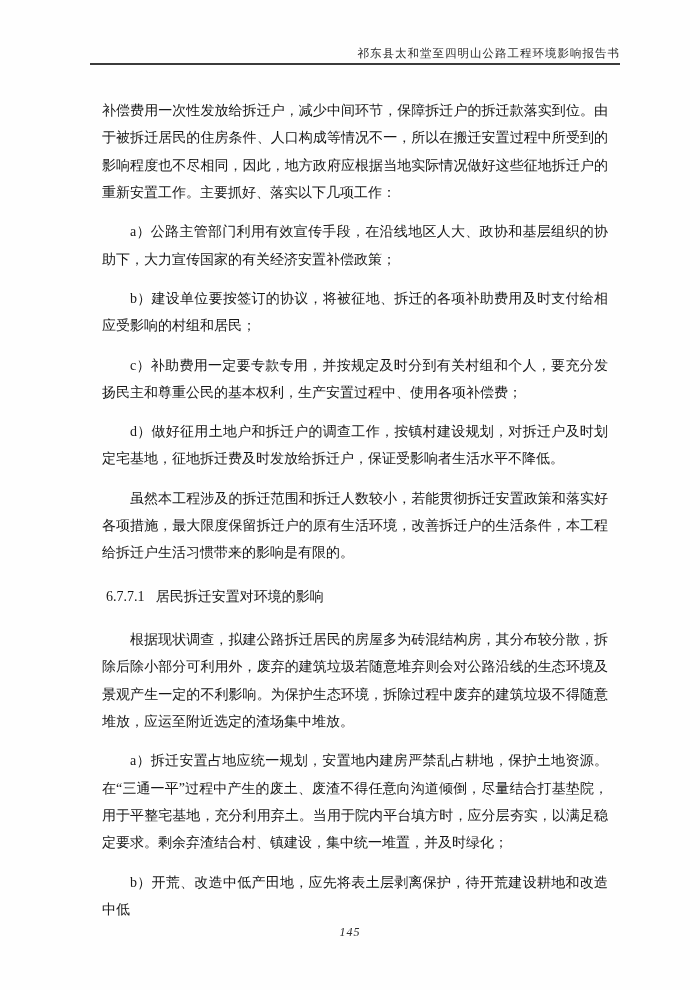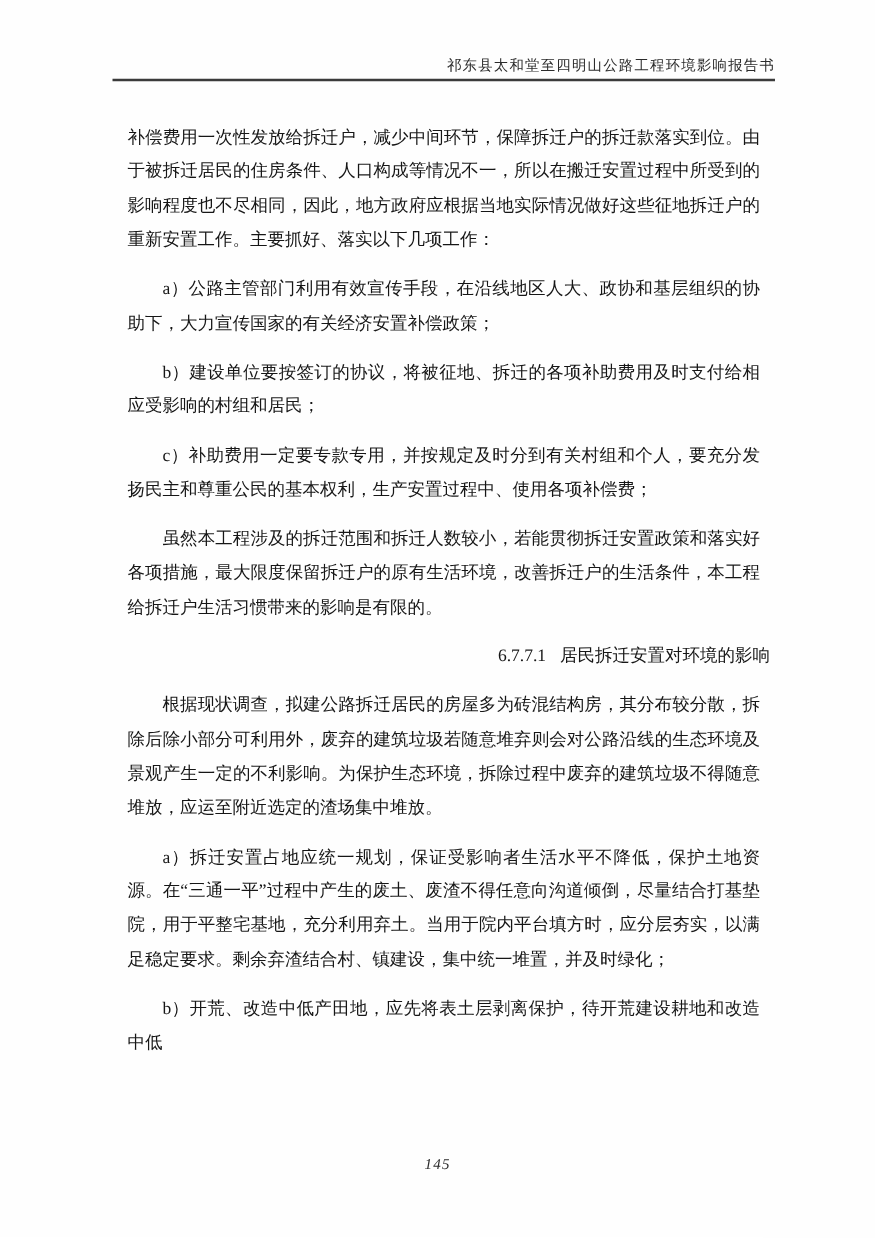--- a/index.html
+++ b/index.html
@@ -48,25 +48,25 @@
     text-justify: inter-ideograph;
   }
   .para {
     margin: 12px;
     text-indent: 2em;
   }
   .para--flush {
     text-indent: 0;
   }
   .section-heading {
-    margin: 4px;
+    margin: 16px;
     font-size: 14px;
     font-weight: 400;
     line-height: 27.32px;
-    text-align: right;
+    text-align: left;
     text-indent: 0;
   }
   .section-heading .num {
     margin-right: 0.8em;
   }
   
   .page-footer {
     position: absolute;
     left: 0;
     top: 922px;
@@ -93,31 +93,32 @@
   <main class="doc-body">
 
     <p class="para para--flush">补偿费用一次性发放给拆迁户，减少中间环节，保障拆迁户的拆迁款落实到位。由于被拆迁居民的住房条件、人口构成等情况不一，所以在搬迁安置过程中所受到的影响程度也不尽相同，因此，地方政府应根据当地实际情况做好这些征地拆迁户的重新安置工作。主要抓好、落实以下几项工作：</p>
 
     <p class="para">a）公路主管部门利用有效宣传手段，在沿线地区人大、政协和基层组织的协助下，大力宣传国家的有关经济安置补偿政策；</p>
 
     <p class="para">b）建设单位要按签订的协议，将被征地、拆迁的各项补助费用及时支付给相应受影响的村组和居民；</p>
 
     <p class="para">c）补助费用一定要专款专用，并按规定及时分到有关村组和个人，要充分发扬民主和尊重公民的基本权利，生产安置过程中、使用各项补偿费；</p>
 
+    <p class="para">d）做好征用土地户和拆迁户的调查工作，按镇村建设规划，对拆迁户及时划定宅基地，征地拆迁费及时发放给拆迁户，保证受影响者生活水平不降低。</p>
 
     <p class="para">虽然本工程涉及的拆迁范围和拆迁人数较小，若能贯彻拆迁安置政策和落实好各项措施，最大限度保留拆迁户的原有生活环境，改善拆迁户的生活条件，本工程给拆迁户生活习惯带来的影响是有限的。</p>
 
     <h3 class="section-heading">
       <span class="num">6.7.7.1</span><span>居民拆迁安置对环境的影响</span>
     </h3>
 
     <p class="para">根据现状调查，拟建公路拆迁居民的房屋多为砖混结构房，其分布较分散，拆除后除小部分可利用外，废弃的建筑垃圾若随意堆弃则会对公路沿线的生态环境及景观产生一定的不利影响。为保护生态环境，拆除过程中废弃的建筑垃圾不得随意堆放，应运至附近选定的渣场集中堆放。</p>
 
 
-    <p class="para">a）拆迁安置占地应统一规划，保证受影响者生活水平不降低，保护土地资源。在“三通一平”过程中产生的废土、废渣不得任意向沟道倾倒，尽量结合打基垫院，用于平整宅基地，充分利用弃土。当用于院内平台填方时，应分层夯实，以满足稳定要求。剩余弃渣结合村、镇建设，集中统一堆置，并及时绿化；</p>
+    <p class="para">a）拆迁安置占地应统一规划，安置地内建房严禁乱占耕地，保护土地资源。在“三通一平”过程中产生的废土、废渣不得任意向沟道倾倒，尽量结合打基垫院，用于平整宅基地，充分利用弃土。当用于院内平台填方时，应分层夯实，以满足稳定要求。剩余弃渣结合村、镇建设，集中统一堆置，并及时绿化；</p>
 
     <p class="para">b）开荒、改造中低产田地，应先将表土层剥离保护，待开荒建设耕地和改造中低</p>
 
   </main>
 
   <footer class="page-footer">
     <span class="page-number">145</span>
   </footer>
 
 </div>

